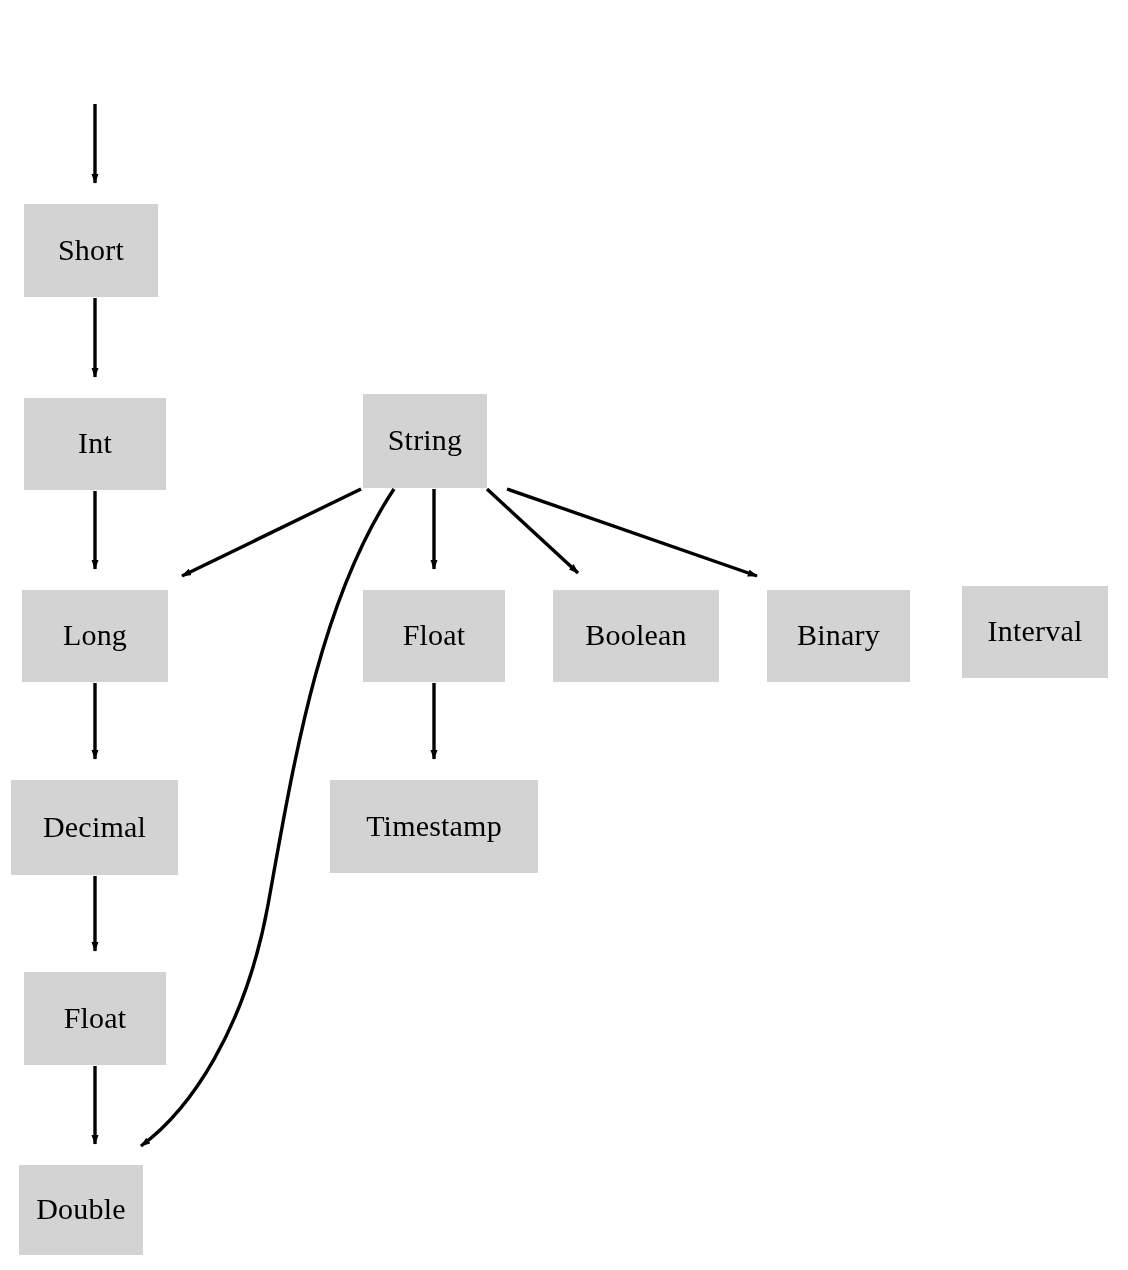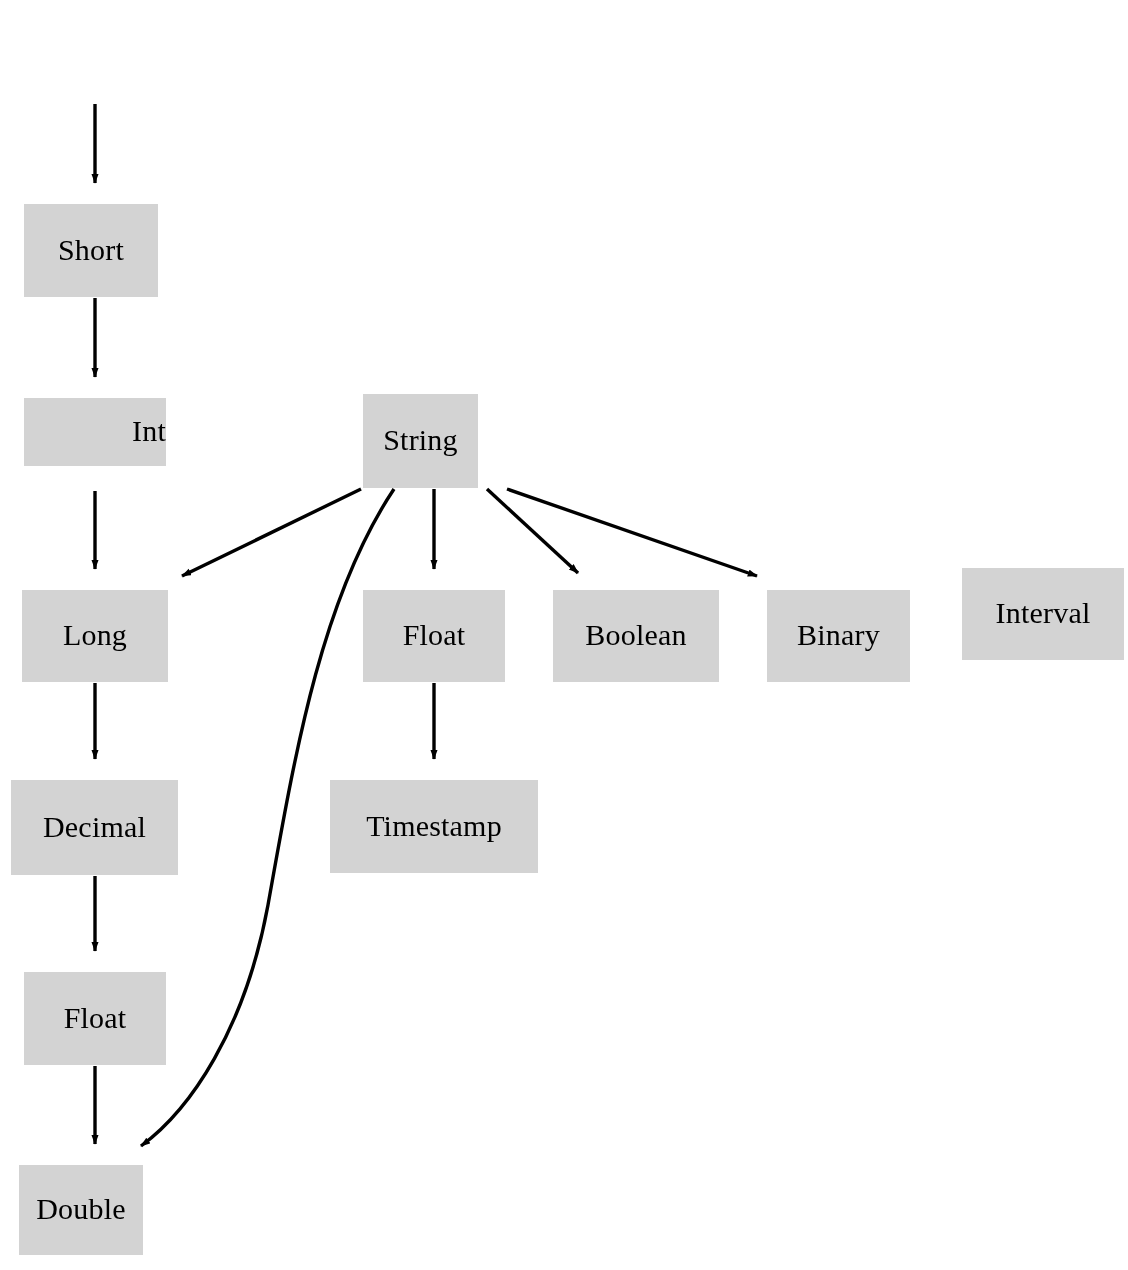--- a/index.html
+++ b/index.html
@@ -72,57 +72,57 @@
       <path d="M394,489 C320,600 294,760 268,905 C245,1030 190,1110 141,1146"></path>
       <path d="M434,683 L434,759"></path>
     </g>
   </svg>
 
 
   <div class="graph-node" style="left:24px;  top:204px;  width:134px; height:93px;">
     <span class="node-label">Short</span>
   </div>
 
-  <div class="graph-node" style="left:24px;  top:398px;  width:142px; height:68px;justify-content:flex-end;">
+  <div class="graph-node" style="left:24px;  top:398px;  width:142px; height:92px;">
     <span class="node-label">Int</span>
   </div>
 
   <div class="graph-node" style="left:22px;  top:590px;  width:146px; height:92px;">
     <span class="node-label">Long</span>
   </div>
 
   <div class="graph-node" style="left:11px;  top:780px;  width:167px; height:95px;">
     <span class="node-label">Decimal</span>
   </div>
 
   <div class="graph-node" style="left:24px;  top:972px;  width:142px; height:93px;">
     <span class="node-label">Float</span>
   </div>
 
   <div class="graph-node" style="left:19px;  top:1165px; width:124px; height:90px;">
     <span class="node-label">Double</span>
   </div>
 
-  <div class="graph-node" style="left:363px; top:394px;  width:115px; height:94px;">
+  <div class="graph-node" style="left:363px; top:394px;  width:124px; height:94px;">
     <span class="node-label">String</span>
   </div>
 
   <div class="graph-node" style="left:363px; top:590px;  width:142px; height:92px;">
     <span class="node-label">Float</span>
   </div>
 
   <div class="graph-node" style="left:330px; top:780px;  width:208px; height:93px;">
     <span class="node-label">Timestamp</span>
   </div>
 
   <div class="graph-node" style="left:553px; top:590px;  width:166px; height:92px;">
     <span class="node-label">Boolean</span>
   </div>
 
   <div class="graph-node" style="left:767px; top:590px;  width:143px; height:92px;">
     <span class="node-label">Binary</span>
   </div>
 
-  <div class="graph-node" style="left:962px; top:568px;  width:162px; height:92px;">
+  <div class="graph-node" style="left:962px; top:586px;  width:146px; height:92px;">
     <span class="node-label">Interval</span>
   </div>
 
 </div>
 
 </body></html>

